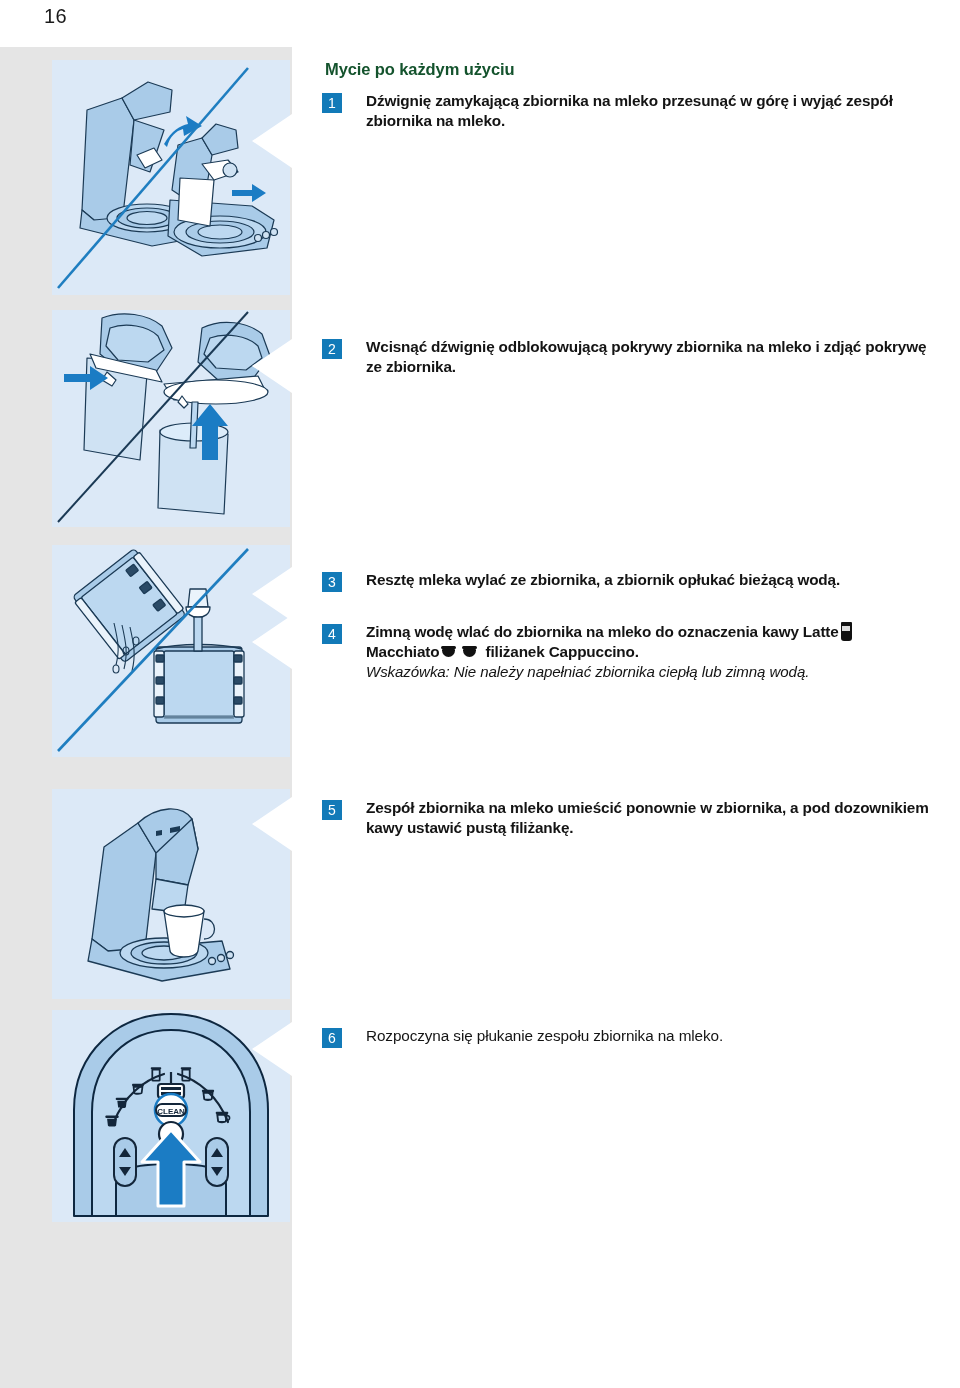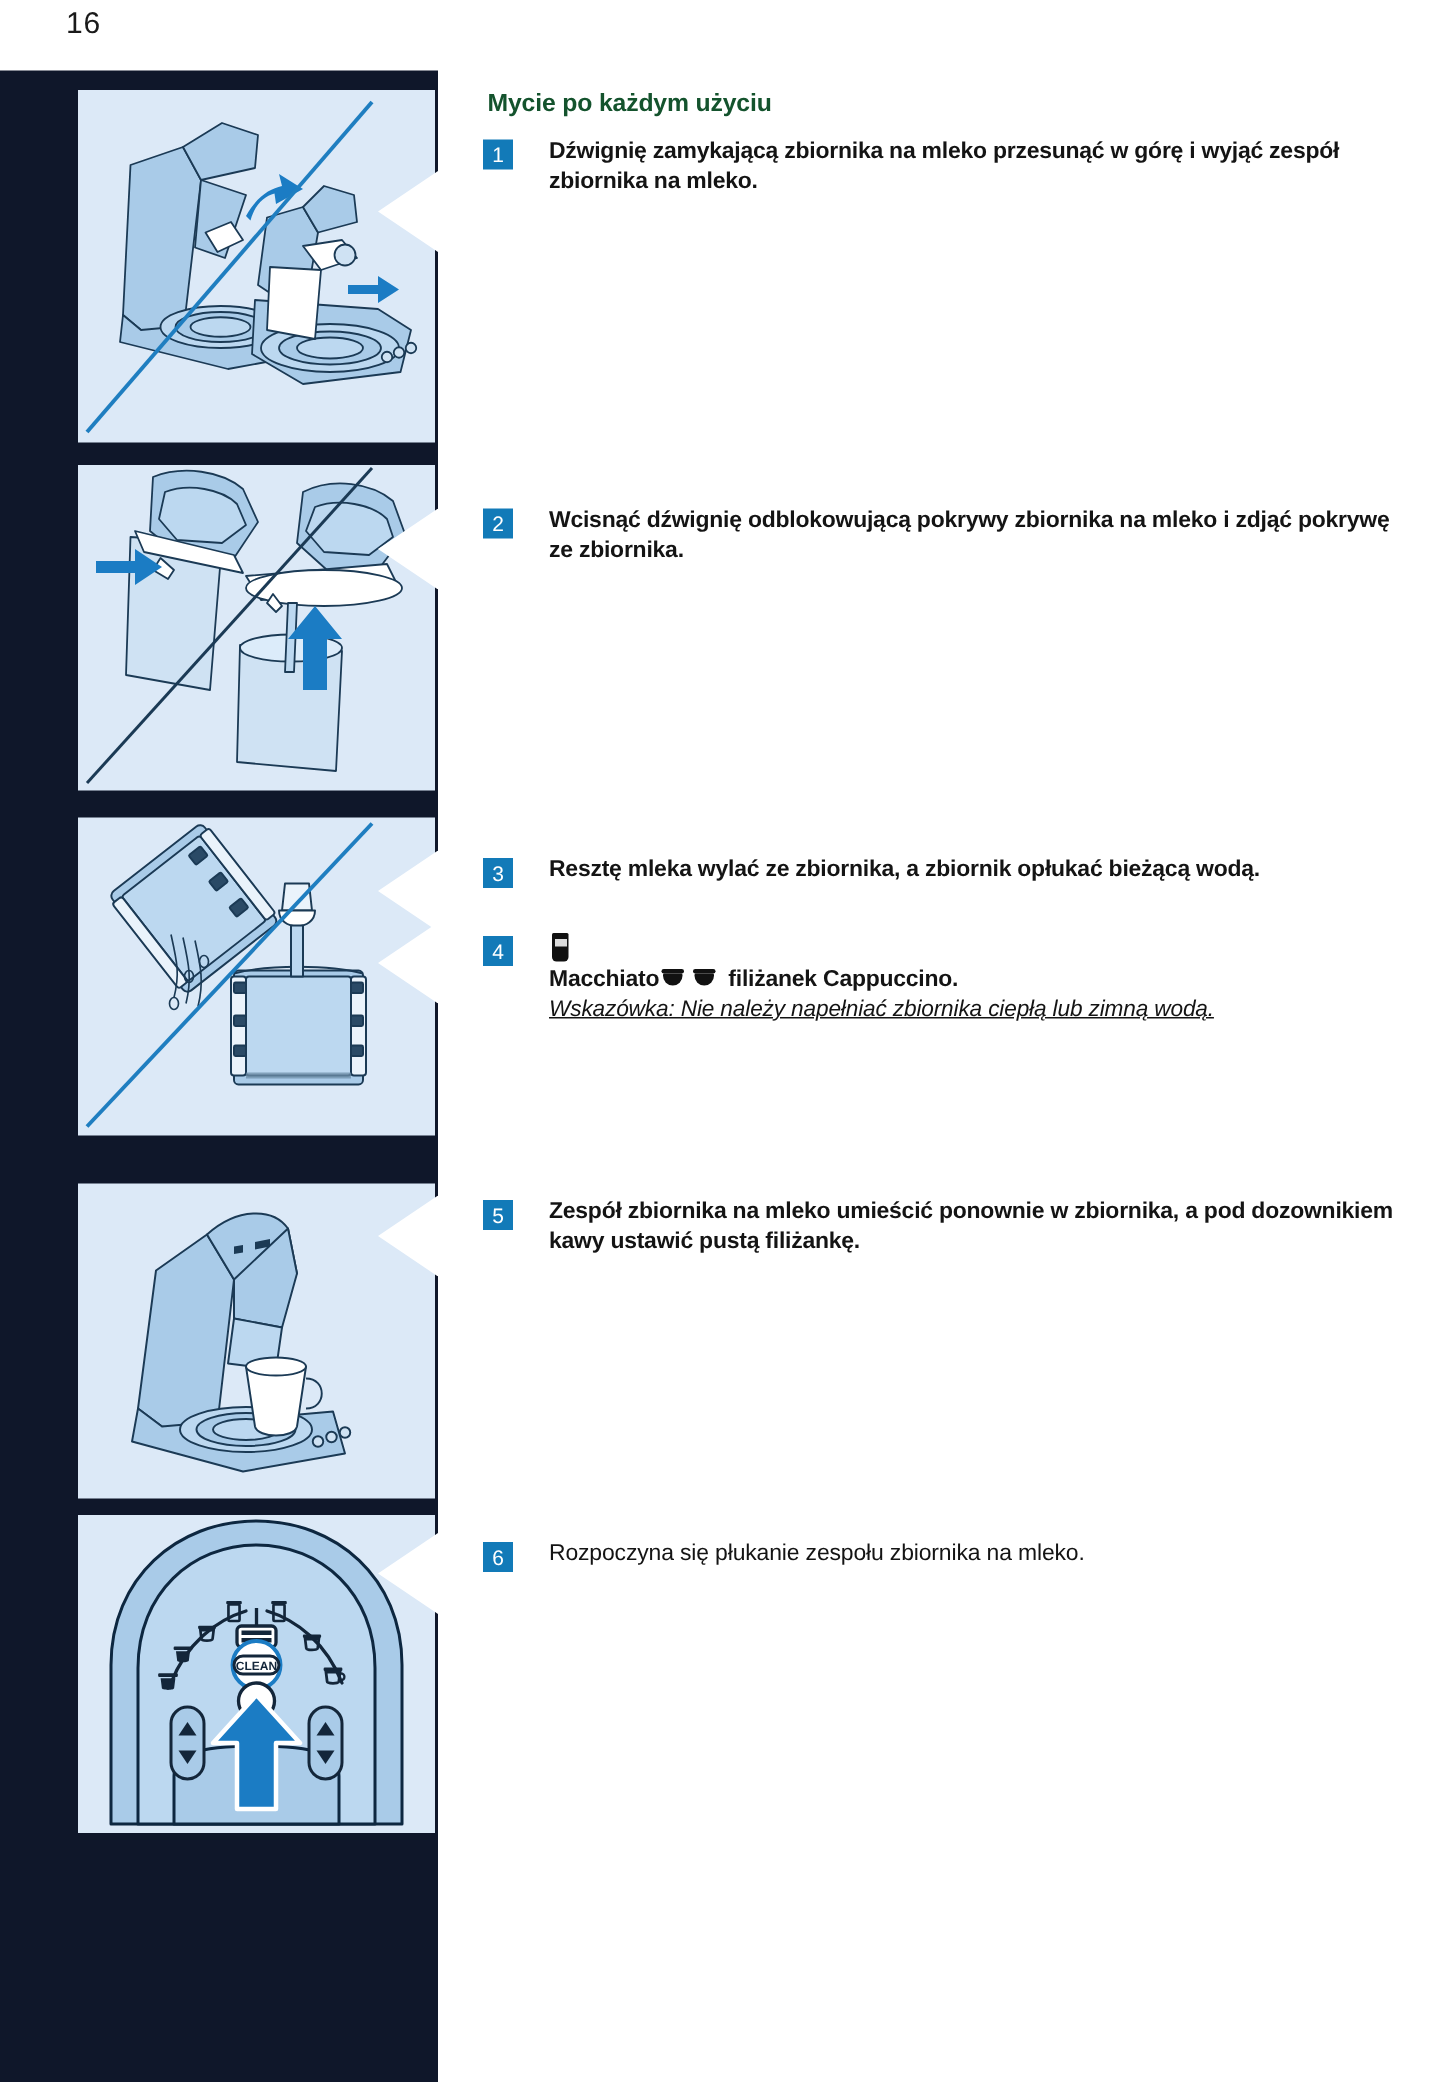--- a/index.html
+++ b/index.html
@@ -26,21 +26,21 @@
     text-align: right;
   }
 
   
   #illustration-band {
     position: absolute;
     left: 0;
     top: 47px;
     width: 292px;
     height: 1341px;
-    background: #0f172a;
+    background: #e5e5e5;
   }
 
   .illus-panel {
     position: absolute;
     left: 52px;
     width: 238px;
     background: #dce9f7;
     overflow: hidden;
   }
 
@@ -96,21 +96,20 @@
     line-height: 1.30;
     color: #141414;
   }
   .step-body.bold  { font-weight: bold; letter-spacing: -0.15px; }
   .step-note {
     font-weight: normal;
     font-style: italic;
     letter-spacing: -0.1px;
     font-size: 15.1px;
     line-height: 1.33;
-    text-decoration: underline;
   }
   .step-sub {
     font-weight: normal;
     letter-spacing: -0.1px;
   }
 
   
   .ico {
     display: inline-block;
     vertical-align: -3px;
@@ -401,21 +400,21 @@
 
   <div class="step" style="top:570px;">
     <div class="step-num">3</div>
     <div class="step-body bold">Resztę mleka wylać ze zbiornika, a zbiornik opłukać bieżącą wodą.</div>
   </div>
 
   <div class="step" style="top:622px;">
     <div class="step-num">4</div>
     <div class="step-body">
       <div style="font-weight:bold;letter-spacing:-0.15px;">
-        <span class="ico ico-glass"></span><br>
+        <span>Zimną wodę wlać do zbiornika na mleko do oznaczenia kawy Latte</span><span class="ico ico-glass"></span><br>
         <span>Macchiato</span><span class="ico ico-cup"></span><span class="ico ico-cup"></span>
         <span>filiżanek Cappuccino.</span>
       </div>
       <div class="step-note">Wskazówka: Nie należy napełniać zbiornika ciepłą lub zimną wodą.</div>
     </div>
   </div>
 
   <div class="step" style="top:798px;">
     <div class="step-num">5</div>
     <div class="step-body bold">Zespół zbiornika na mleko umieścić ponownie w zbiornika, a pod dozownikiem kawy ustawić pustą filiżankę.</div>

